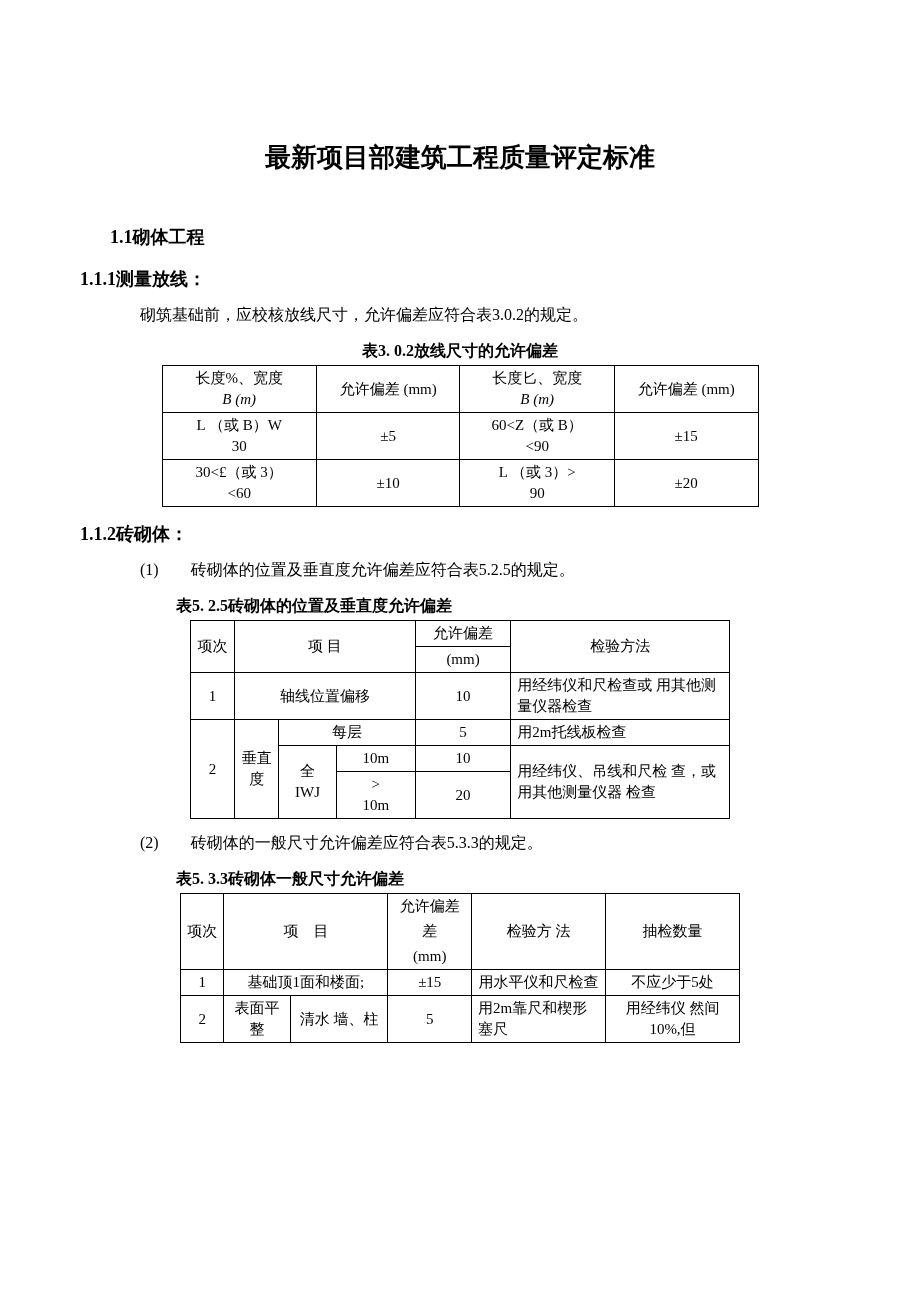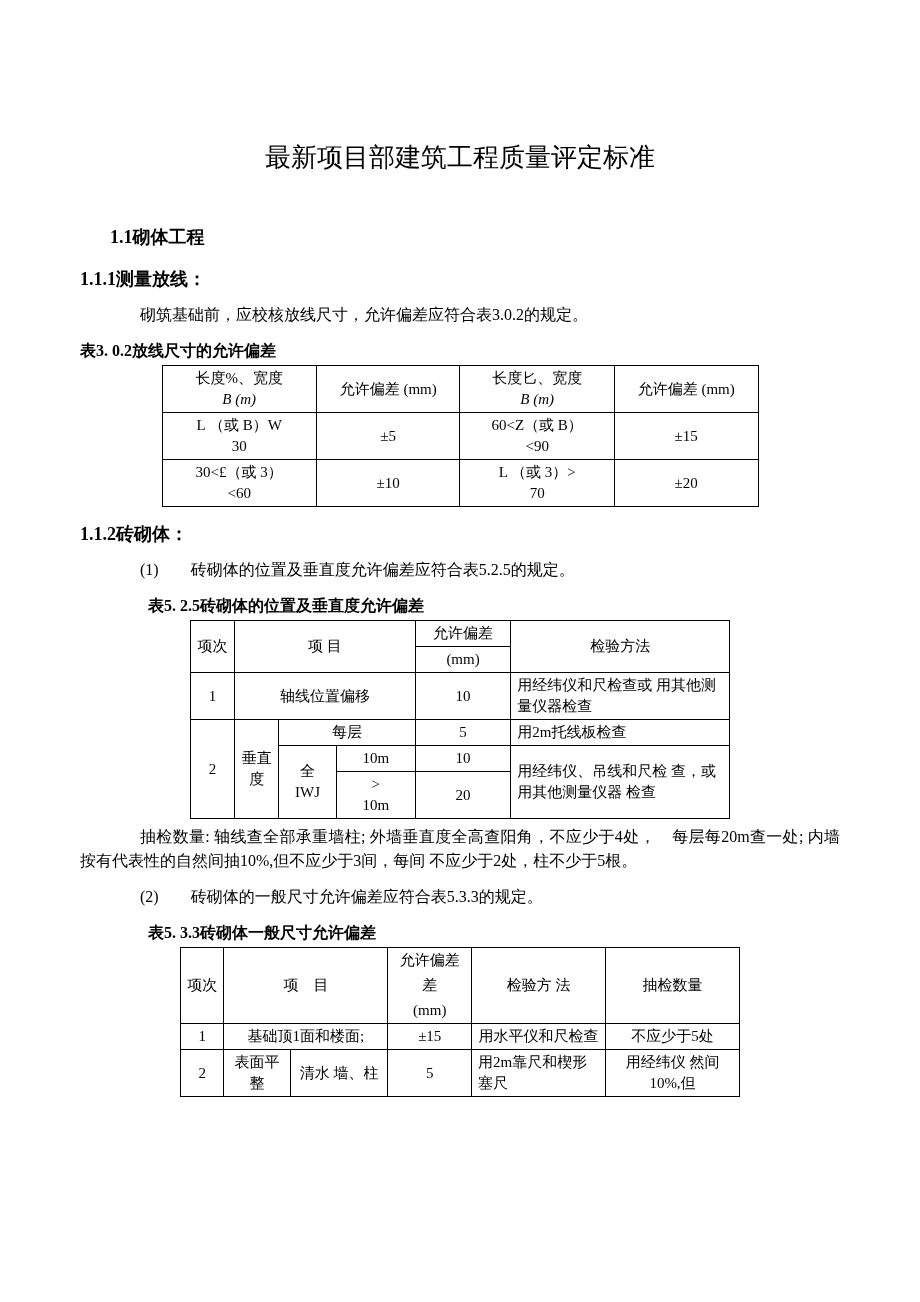--- a/index.html
+++ b/index.html
@@ -10,21 +10,21 @@
       padding: 0;
       color: #000;
       font-size: 16px;
     }
     .page {
       padding: 140px 80px 60px 80px;
     }
     h1 {
       text-align: center;
       font-size: 26px;
-      font-weight: normal;
+      font-weight: bold;
       margin: 0 0 50px 0;
       font-family: "SimSun", "宋体", serif;
     }
     h2 {
       font-size: 18px;
       font-weight: bold;
       margin: 10px 0 18px 30px;
     }
     h3 {
       font-size: 18px;
@@ -32,27 +32,28 @@
       margin: 15px 0 8px 0;
     }
     p {
       margin: 12px 0;
       line-height: 1.5;
     }
     .indent1 {
       margin-left: 60px;
     }
     .table-caption {
+      text-align: center;
       font-weight: bold;
       margin: 2px 0;
     }
     .table-caption-left {
       text-align: left;
       font-weight: bold;
-      margin: 2px 0 2px 68px;
+      margin: 2px 0 2px 96px;
     }
     table {
       border-collapse: collapse;
       margin: 0 auto;
     }
     td, th {
       border: 1px solid #000;
       padding: 2px 6px;
       text-align: center;
       vertical-align: middle;
@@ -112,21 +113,21 @@
       <td>±15</td>
     </tr>
     <tr>
       <td>
         <div>30&lt;£（或 3）</div>
         <div>&lt;60</div>
       </td>
       <td>±10</td>
       <td>
         <div>L （或 3）&gt;</div>
-        <div>70</div>
+        <div>90</div>
       </td>
       <td>±20</td>
     </tr>
   </tbody>
     </table>
 
   <h3>1.1.2砖砌体：</h3>
 
   <p class="list-item">(1)  砖砌体的位置及垂直度允许偏差应符合表5.2.5的规定。</p>
 
@@ -164,21 +165,20 @@
       <td rowspan="2" style="text-align:left;">用经纬仪、吊线和尺检 查，或用其他测量仪器 检查</td>
     </tr>
     <tr>
       <td style="white-space:pre-line;">&gt;
 10m</td>
       <td>20</td>
     </tr>
   </tbody>
     </table>
 
-  <p class="note-full" style="text-indent:60px;">抽检数量: 轴线查全部承重墙柱; 外墙垂直度全高查阳角，不应少于4处， 每层每20m查一处; 内墙按有代表性的自然间抽10%,但不应少于3间，每间 不应少于2处，柱不少于5根。</p>
 
   <p class="list-item">(2)  砖砌体的一般尺寸允许偏差应符合表5.3.3的规定。</p>
 
   <p class="table-caption-left">表5. 3.3砖砌体一般尺寸允许偏差</p>
 
   <table style="width:560px;">
     <tbody>
         <tr>
       <td rowspan="3" style="width:30px;">项次</td>
       <td colspan="2" rowspan="3" style="width:150px;">项 目</td>

